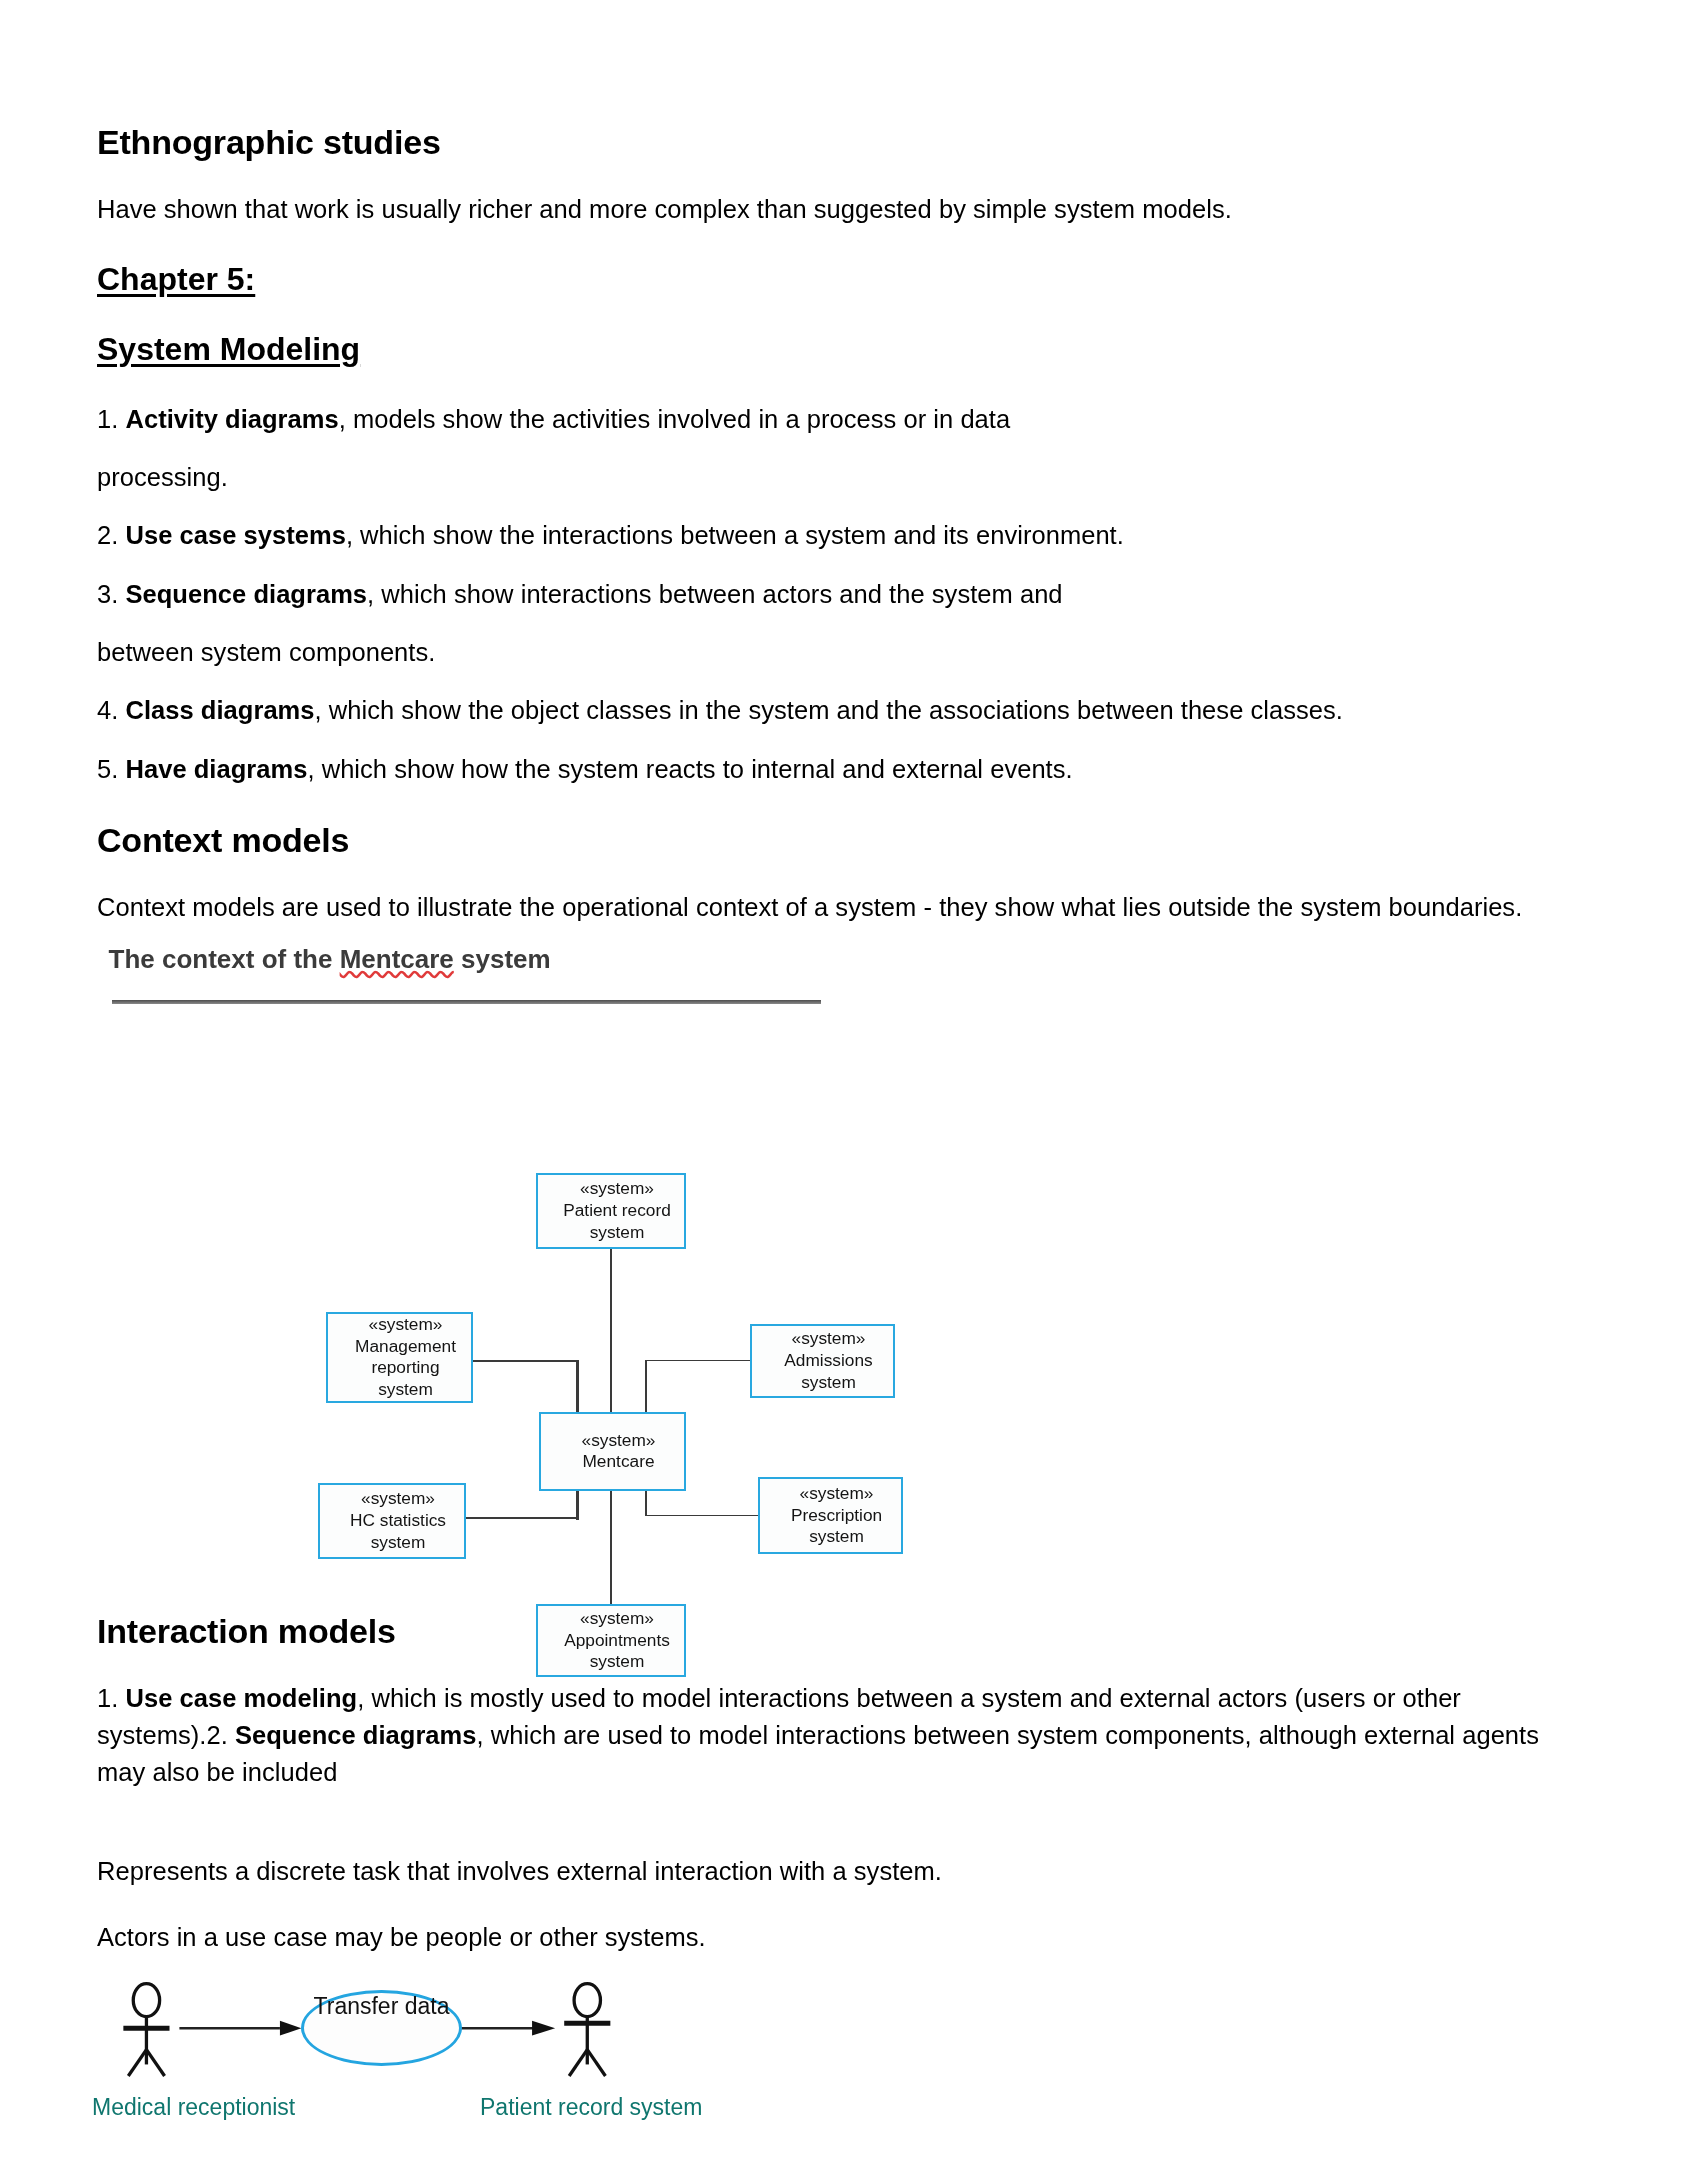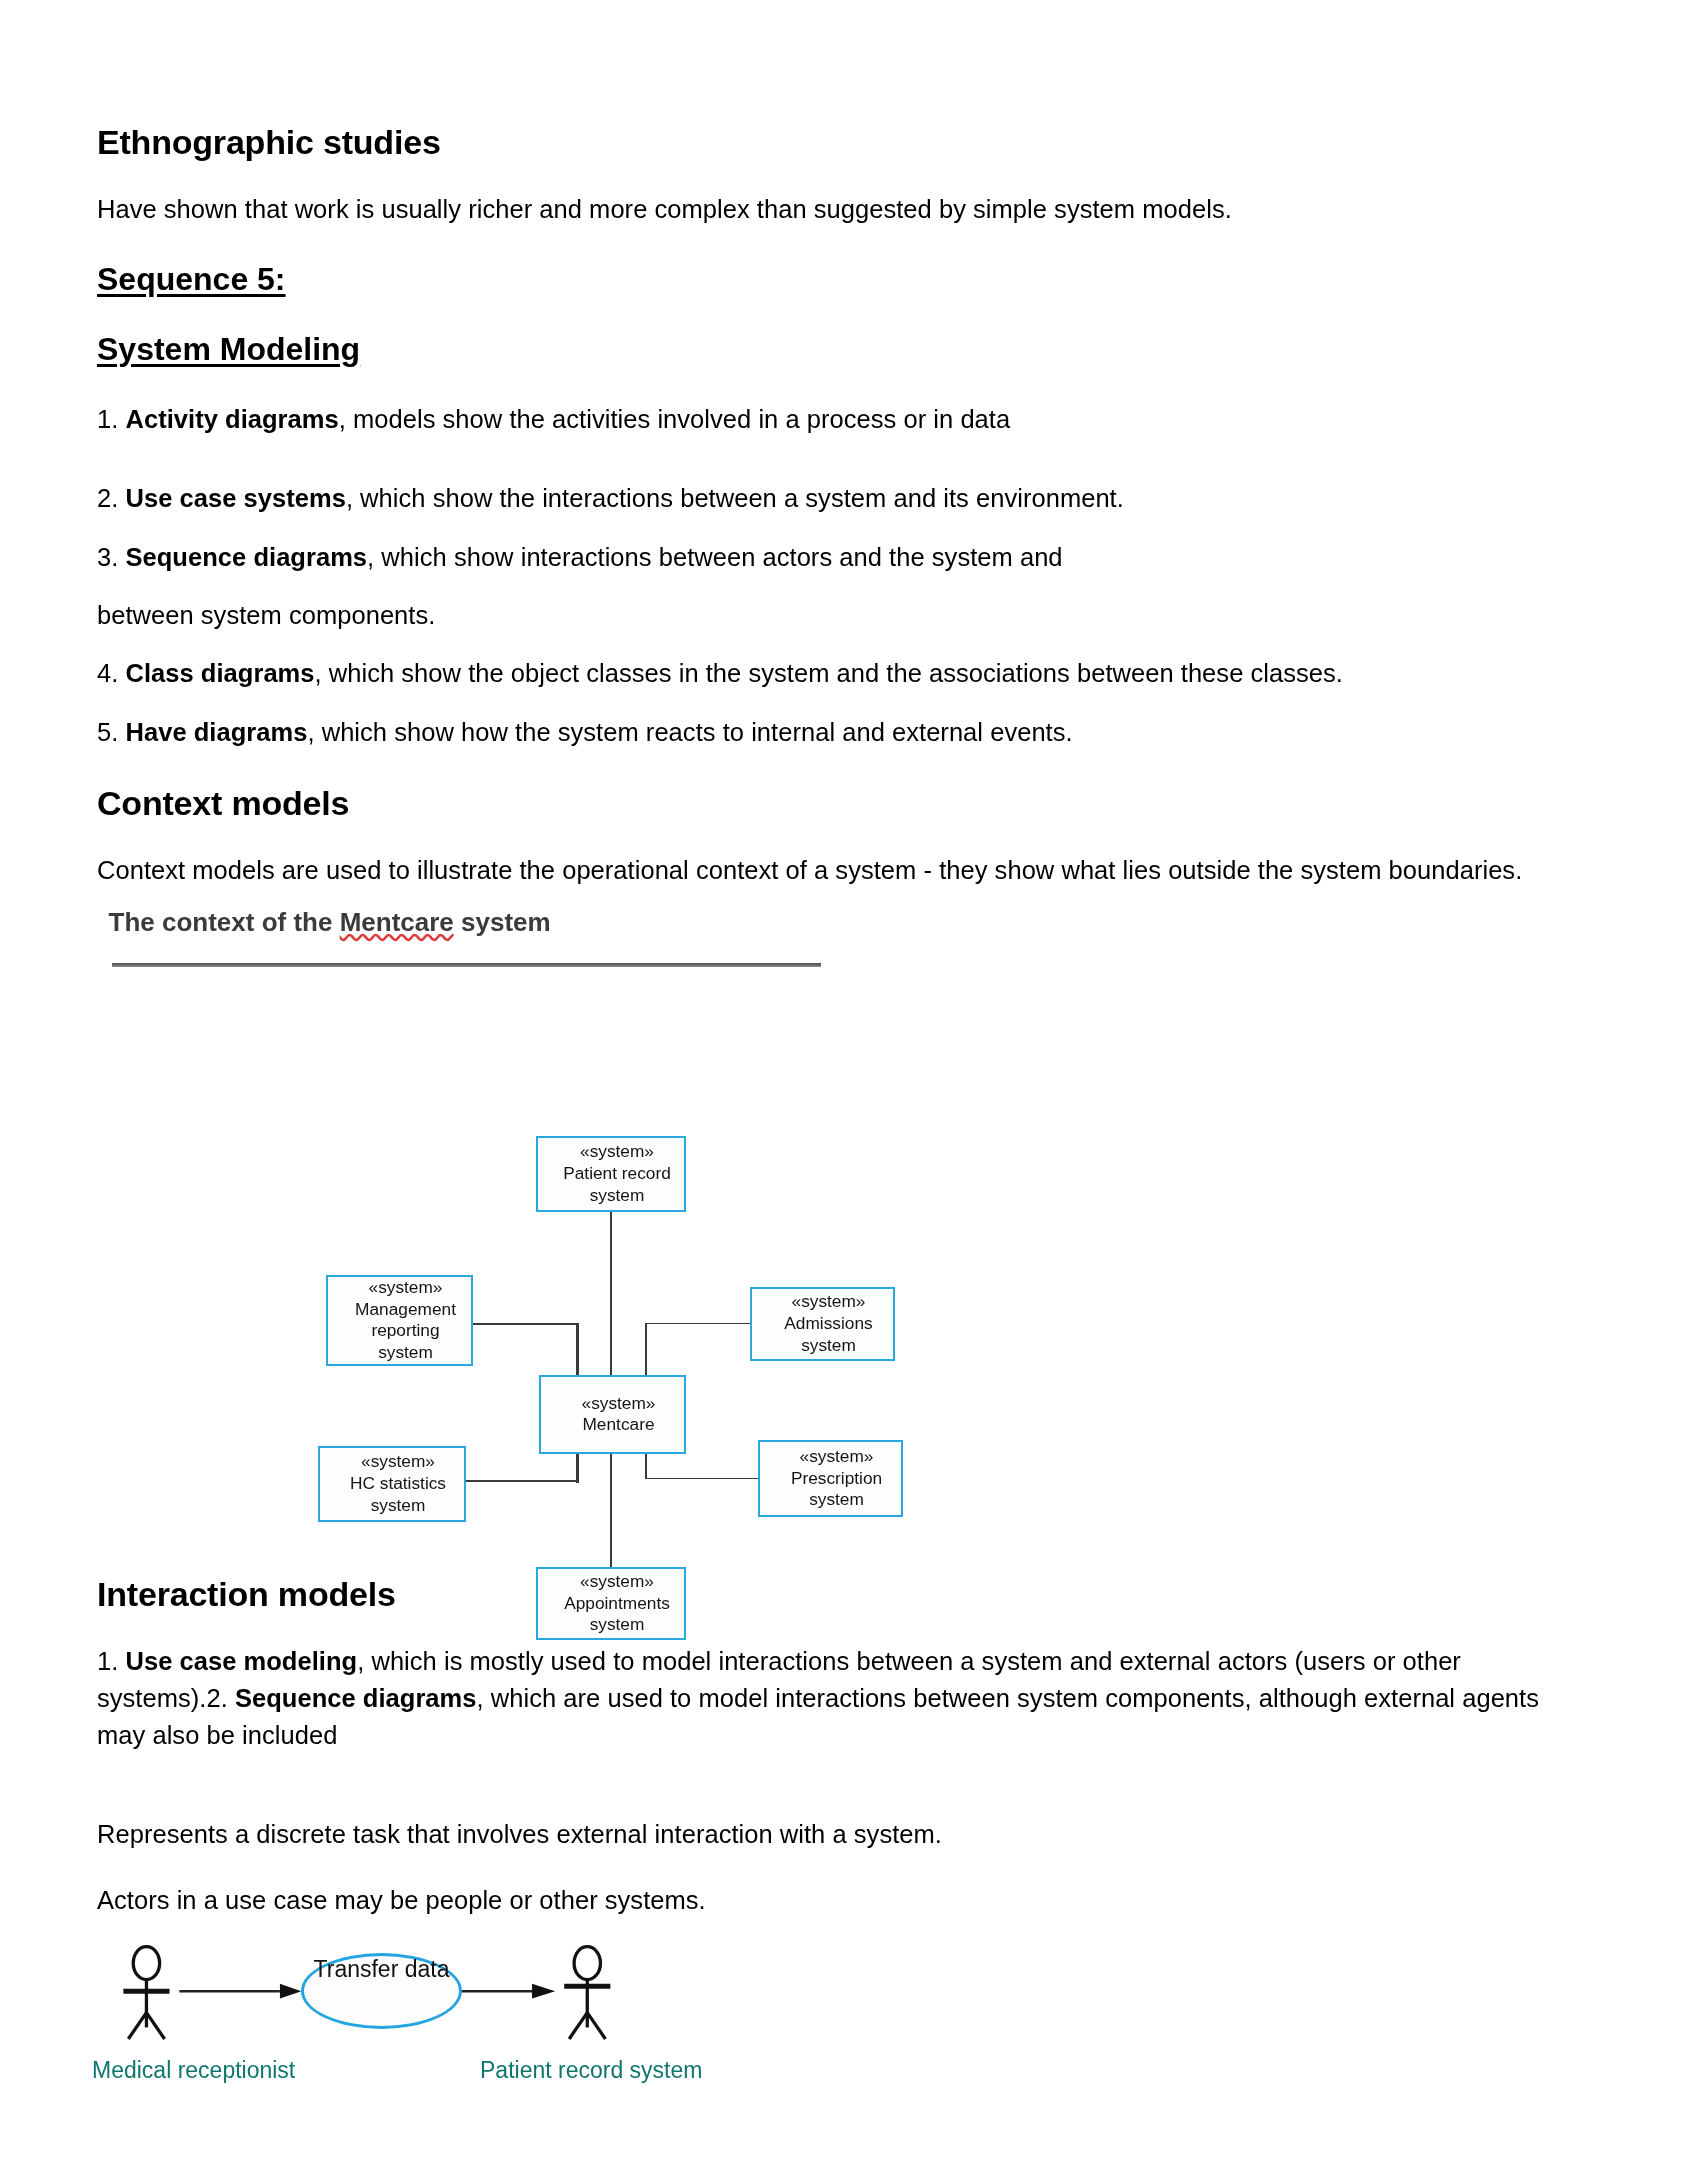--- a/index.html
+++ b/index.html
@@ -145,28 +145,29 @@
 <body>
 
 <div class="page">
  <div class="content">
 
   <h1 class="sec">Ethnographic studies</h1>
   <div class="sp-c"></div>
   <p class="body">Have shown that work is usually richer and more complex than suggested by simple system models.</p>
   <div class="sp-b"></div>
 
-  <h2 class="uline">Sequence 5:</h2>
+  <h2 class="uline">Chapter 5:</h2>
   <div class="sp-b"></div>
 
   <h2 class="uline">System Modeling</h2>
   <div class="sp-b"></div>
 
   <p class="body"><span>1.</span> <b>Activity diagrams</b><span>, models show the activities involved in a process or in data</span></p>
   <div class="sp-e"></div>
+  <p class="body">processing.</p>
   <div class="sp-e"></div>
   <p class="body"><span>2.</span> <b>Use case systems</b><span>, which show the interactions between a system and its environment.</span></p>
   <div class="sp-e"></div>
   <p class="body"><span>3.</span> <b>Sequence diagrams</b><span>, which show interactions between actors and the system and</span></p>
   <div class="sp-e"></div>
   <p class="body">between system components.</p>
   <div class="sp-e"></div>
   <p class="body"><span>4.</span> <b>Class diagrams</b><span>, which show the object classes in  the system and the associations between these classes.</span></p>
   <div class="sp-e"></div>
   <p class="body"><span>5.</span> <b>Have diagrams</b><span>, which show how the system reacts to internal and external events.</span></p>

